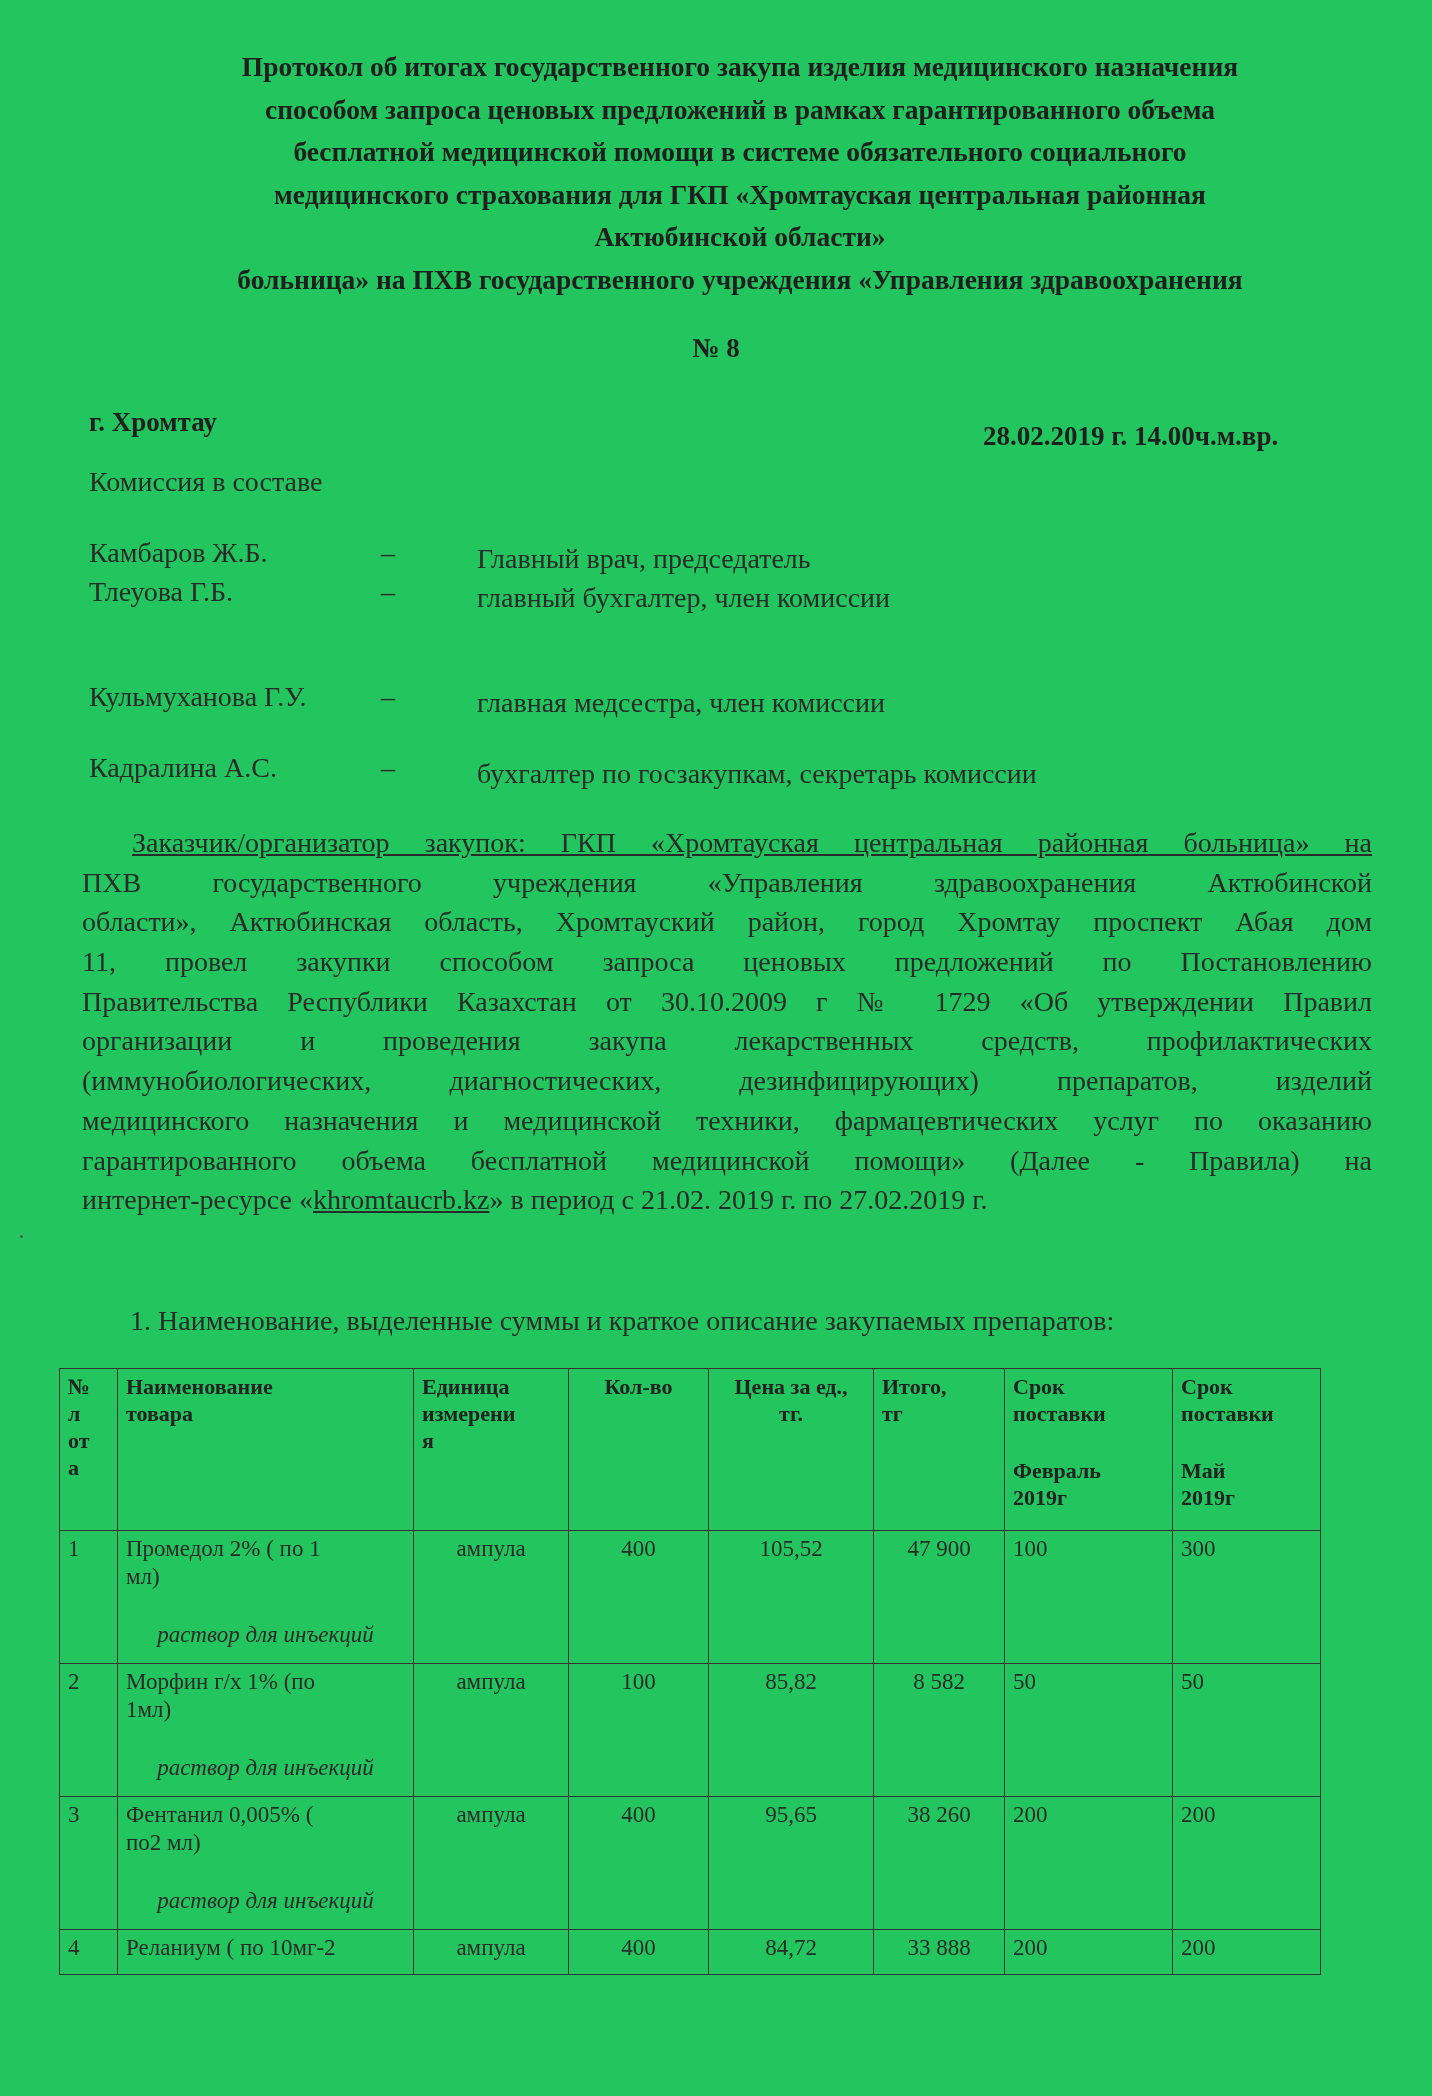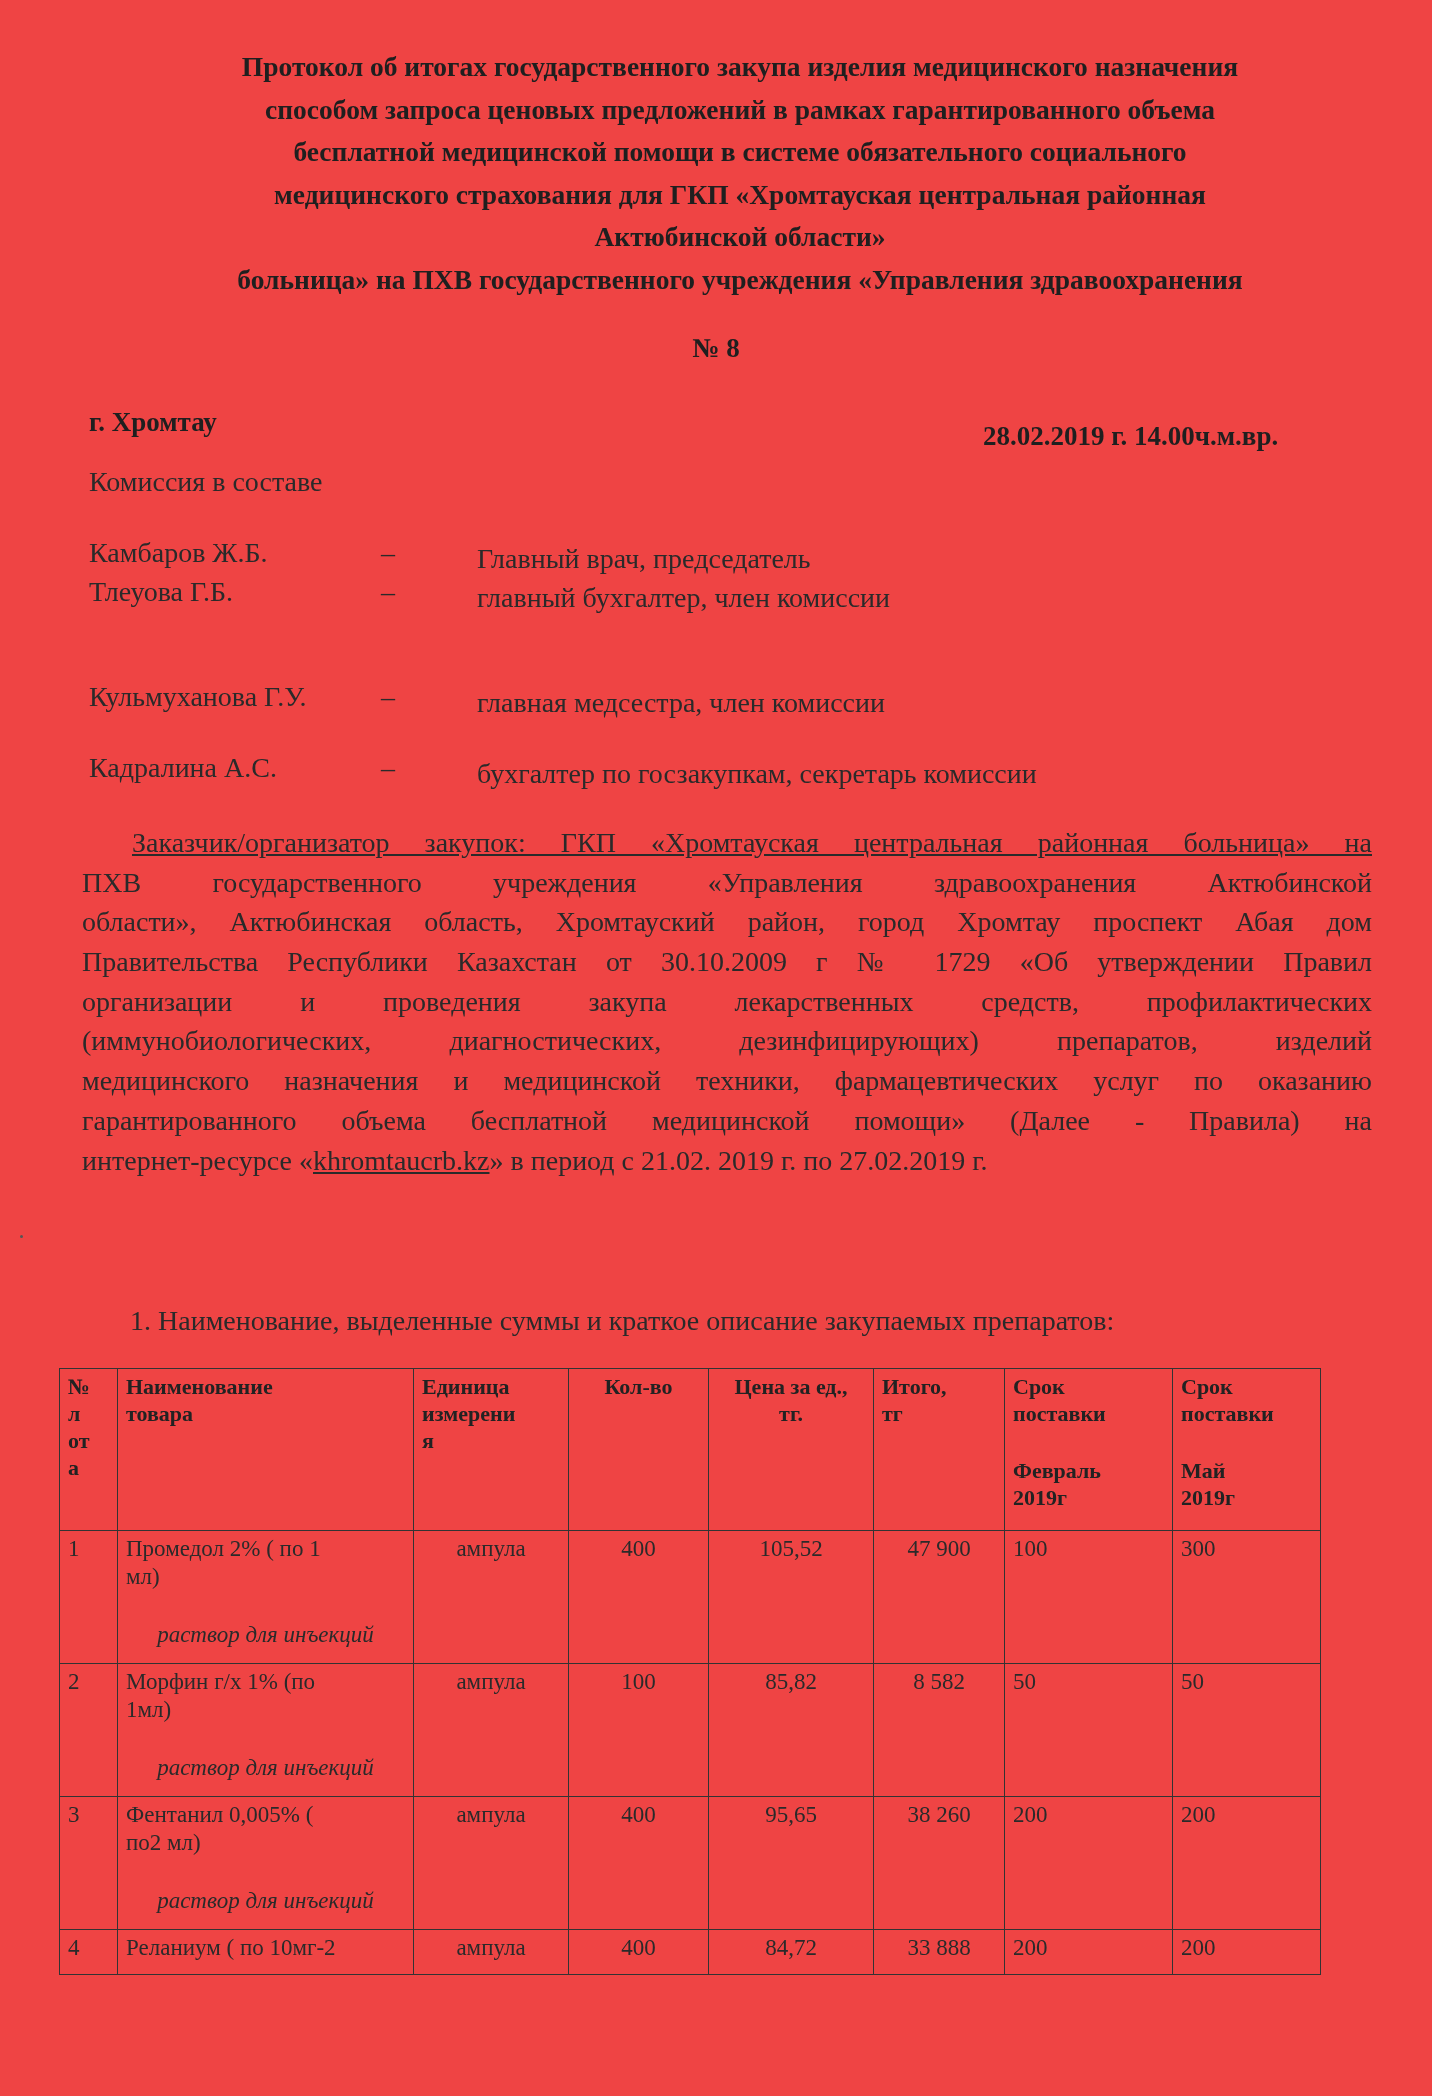--- a/index.html
+++ b/index.html
@@ -1,21 +1,21 @@
 <!DOCTYPE html>
 <html><head>
 <meta charset="utf-8">
 <style>
   html, body { margin: 0; padding: 0; background: #ffffff; }
   body {
     width: 1432px; height: 2096px; position: relative; overflow: hidden;
     font-family: "Liberation Serif", "DejaVu Serif", serif;
     color: #2a2a2a;
   }
-  .page { position: absolute; left: 0; top: 0; width: 1432px; height: 2096px; background: #ef4444; }
+  .page { position: absolute; left: 0; top: 0; width: 1432px; height: 2096px; background: #22c55e; }
   .title {
     position: absolute; left: 120px; top: 46px; width: 1240px;
     text-align: center; font-weight: bold; font-size: 27.5px; line-height: 42.5px;
     color: #1f1f1f;
   }
   .title div { white-space: nowrap; }
   .doc-number {
     position: absolute; left: 0; width: 1432px; top: 333px; text-align: center;
     font-weight: bold; font-size: 27px; color: #1f1f1f;
   }
@@ -96,20 +96,21 @@
   <div class="member" style="top:752px;">
     <span class="m-name">Кадралина А.С.</span>
     <span class="m-dash">–</span>
     <span class="m-role">бухгалтер по госзакупкам, секретарь комиссии</span>
   </div>
 
   <div class="para">
     <span class="line first">Заказчик/организатор закупок: ГКП «Хромтауская центральная районная больница» на</span>
     <span class="line">ПХВ государственного учреждения  «Управления здравоохранения Актюбинской</span>
     <span class="line">области», Актюбинская область, Хромтауский район, город Хромтау проспект Абая дом</span>
+    <span class="line">11, провел закупки способом запроса ценовых предложений  по Постановлению</span>
     <span class="line">Правительства Республики Казахстан от 30.10.2009 г № 1729 «Об утверждении Правил</span>
     <span class="line">организации и проведения закупа лекарственных средств, профилактических</span>
     <span class="line">(иммунобиологических, диагностических, дезинфицирующих) препаратов, изделий</span>
     <span class="line">медицинского назначения и медицинской техники, фармацевтических услуг по оказанию</span>
     <span class="line">гарантированного объема бесплатной медицинской помощи» (Далее - Правила)  на</span>
     <span class="line last"><span>интернет-ресурсе «</span><span class="link">khromtaucrb.kz</span><span>»  в период с 21.02. 2019 г. по 27.02.2019  г.</span></span>
   </div>
 
   <div class="margin-dot"></div>
 

